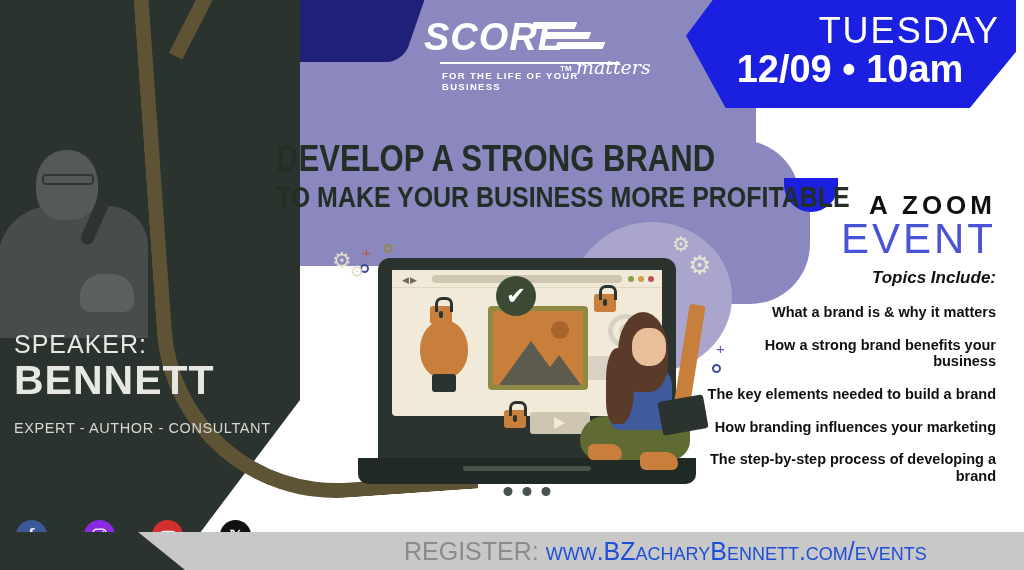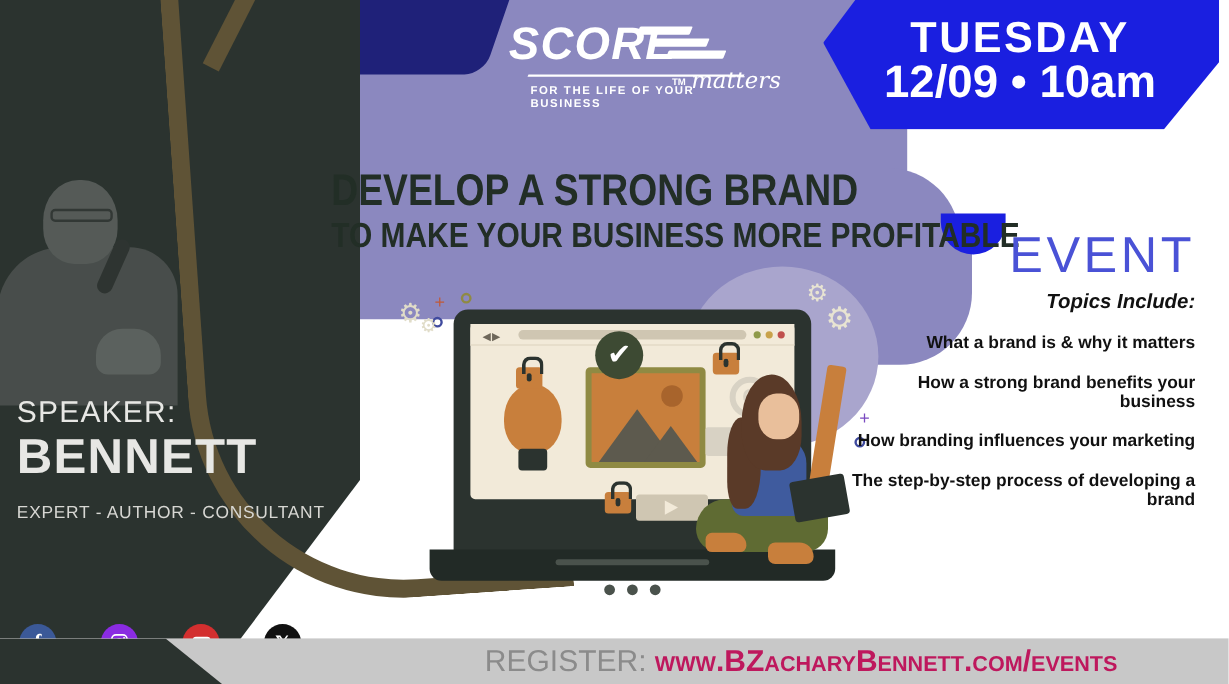--- a/index.html
+++ b/index.html
@@ -127,21 +127,21 @@
     background:#fff; transform:skewX(-22deg);
   }
   .presents{
     position:absolute; left:576px; top:56px;
     font-family:"DejaVu Serif", serif; font-style:italic;
     font-size:19px; color:#fff;
   }
 
   
   .date-block{ position:absolute; left:700px; top:12px; width:300px; text-align:center; color:#fff; }
-  .date-day{ font-size:36px; letter-spacing:2px; line-height:1.05; font-weight:700; }
+  .date-day{ font-size:36px; letter-spacing:2px; line-height:1.05; font-weight:400;text-align:right; }
   .date-time{ font-size:38px; font-weight:bold; line-height:1.05; }
 
   
   .headline{ position:absolute; left:276px; top:140px; width:500px; color:#222e26; }
   .headline h1{
     font-size:37px; font-weight:bold; letter-spacing:0px; line-height:1;
     transform:scaleX(.84); transform-origin:left center; white-space:nowrap;
   }
   .headline h2{
     font-size:29px; font-weight:bold; line-height:1; margin-top:6px;
@@ -269,21 +269,21 @@
   .register-cut{
     position:absolute; left:0; bottom:0; width:300px; height:38px;
     background:#2b332f;
     clip-path:polygon(0 0, 138px 0, 185px 38px, 0 38px);
   }
   .register-text{
     position:absolute; left:404px; top:4px; font-size:25px; line-height:30px;
     white-space:nowrap;
   }
   .reg-label{ color:#8b8b8b; font-variant:small-caps; }
-  .reg-url{ color:#be185d; font-variant:small-caps; font-weight:700; }
+  .reg-url{ color:#1d4ed8; font-variant:small-caps; font-weight:400; }
 </style>
 </head>
 <body>
 
 <div id="flyer">
 
   <div class="purple-panel"></div>
   <div class="purple-panel2"></div>
   <div class="purple-right-lobe"></div>
   <div class="purple-blob-topics"></div>
@@ -426,24 +426,26 @@
     <div class="soc" style="background:#d32f2f;">
       <svg width="16" height="12" viewBox="0 0 24 18">
           <rect x="1" y="1" width="22" height="16" rx="4" fill="#fff"></rect>
           <polygon points="10,5 16,9 10,13" fill="#d32f2f"></polygon>
         </svg>
     </div>
     <div class="soc" style="background:#111; font-size:15px;">𝕏</div>
   </div>
 
   <div class="right-col">
+    <div class="a-zoom">A ZOOM</div>
     <div class="event">EVENT</div>
     <div class="topics-lbl">Topics Include:</div>
     <div class="topic">What a brand is &amp; why it matters</div>
     <div class="topic">How a strong brand benefits your business</div>
+    <div class="topic">The key elements needed to build a brand</div>
     <div class="topic">How branding influences your marketing</div>
     <div class="topic">The step-by-step process of developing a brand</div>
   </div>
 
   <div class="register-bar">
     <div class="register-cut"></div>
     <div class="register-text">
       <span class="reg-label">REGISTER: </span><span class="reg-url">www.BZacharyBennett.com/events</span>
     </div>
   </div>

